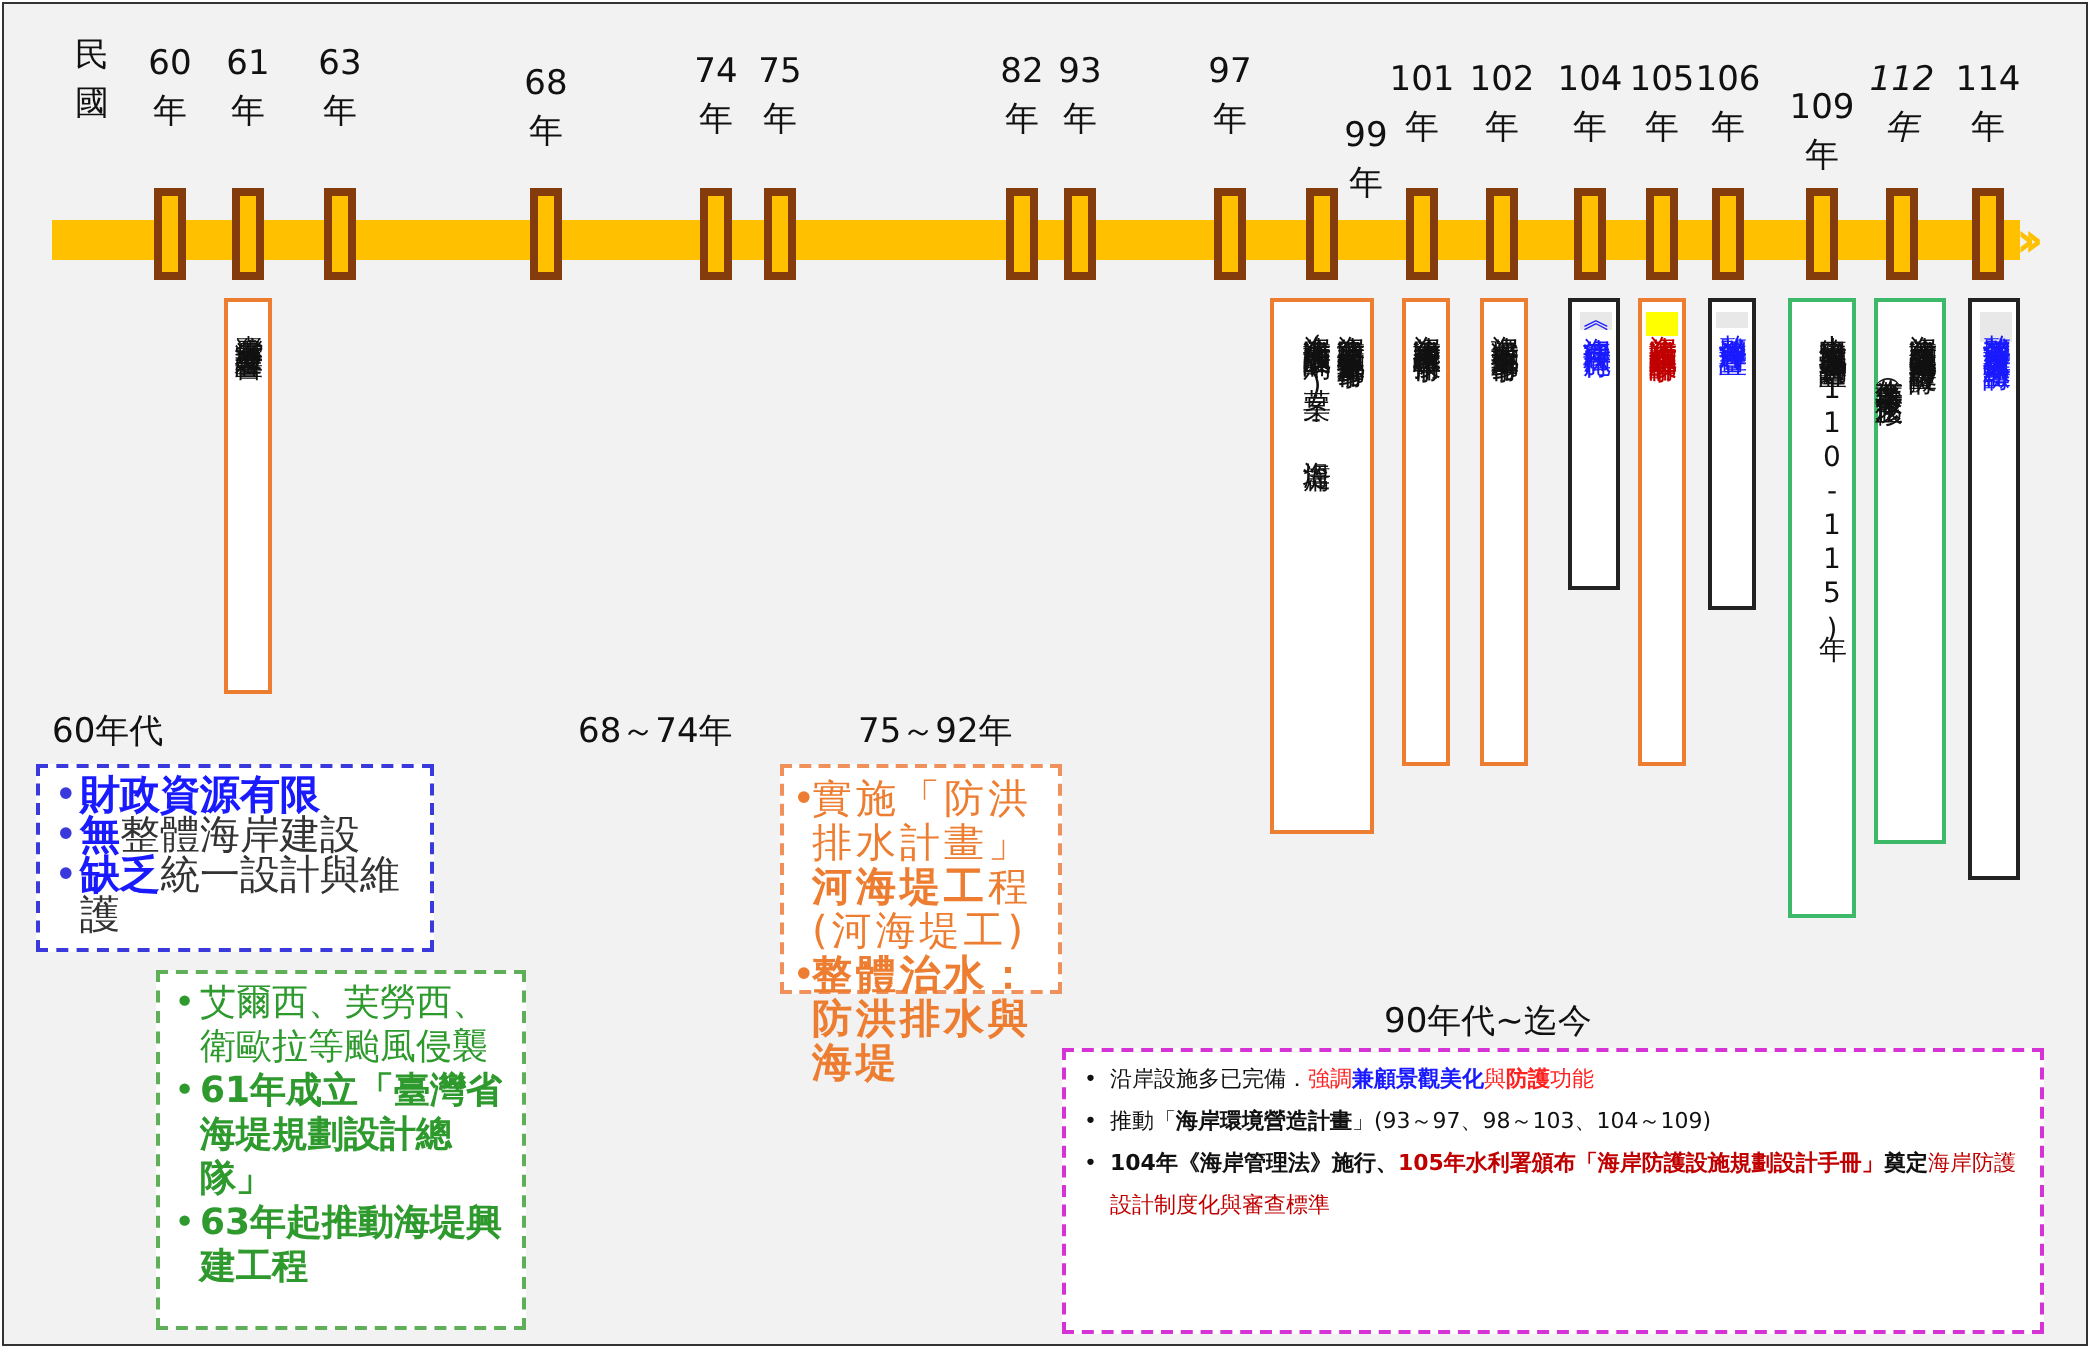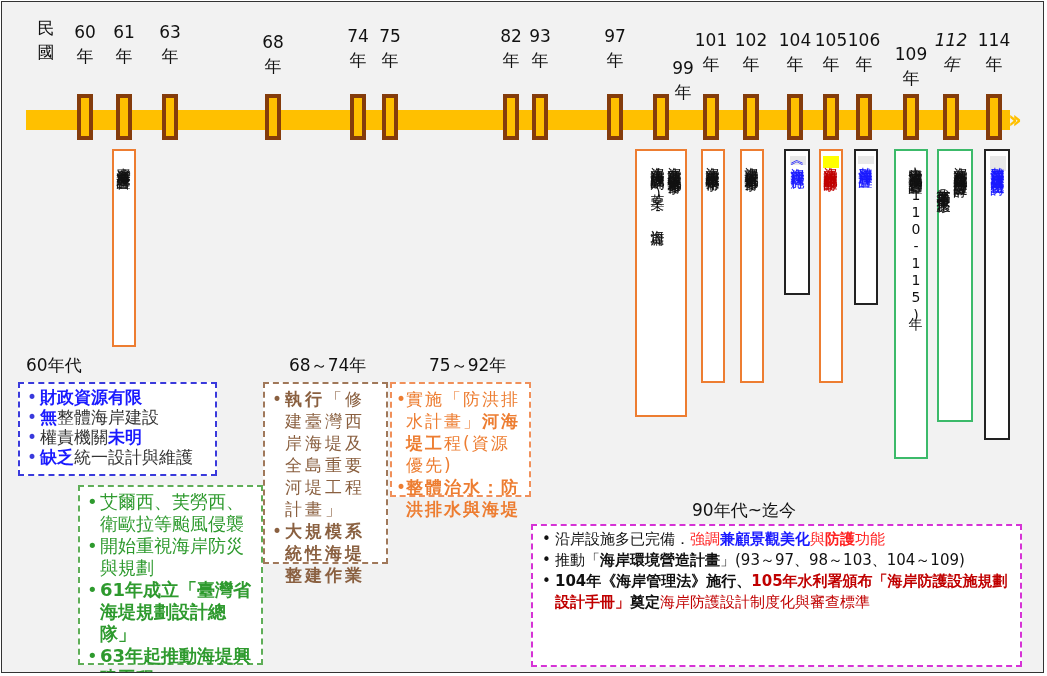--- a/index.html
+++ b/index.html
@@ -36,40 +36,40 @@
   .vbox.orange { border: 2px solid #ed7d31; }
   .vbox.black { border: 2px solid #222; }
   .vbox.green { border: 2px solid #3cba6a; }
   .vbox .hl-blue { color: #1a1aff; background: #e8e8e8; }
   .vbox .hl-yellow { color: #c00000; background: #ffff00; }
 
   
   .period { position: absolute; font-size: 17px; color: #111; white-space: nowrap; }
 
   
-  .tbox { position: absolute; box-sizing: border-box; background: #ffffff; font-size: 17px; line-height: 20px; }
+  .tbox { position: absolute; box-sizing: border-box; background: #ffffff; font-size: 20px; line-height: 20px; }
   .tbox ul { list-style: none; margin: 0; padding: 0; }
   .tbox li { position: relative; padding-left: 16px; }
   .tbox li::before { content: "•"; position: absolute; left: 3px; top: 0; }
 
   #box60 { left: 16px; top: 380px; width: 199px; height: 94px; border: 2px dashed #3a3adc; padding: 3px 4px; }
   #box60 li::before { color: #3a3adc; }
   #box60 li { color: #333; }
 
   #boxGreen { left: 76px; top: 483px; width: 185px; height: 180px; border: 2px dashed #5fae58; padding: 4px 4px; color: #2e9a2e; font-size: 18px; line-height: 22px; }
   #boxGreen li::before { color: #2e9a2e; }
 
   #box68 { left: 261px; top: 380px; width: 125px; height: 182px; border: 2px dashed #a0785a; padding: 4px 4px; color: #8a6040; letter-spacing: 3px; line-height: 22px; }
   #box68 li::before { color: #8a6040; }
 
   #box75 { left: 388px; top: 380px; width: 141px; height: 115px; border: 2px dashed #f0905a; padding: 4px 4px; color: #ed7d31; letter-spacing: 2px; line-height: 22px; }
   #box75 li { padding-left: 10px; }
   #box75 li::before { left: 0; color: #ed7d31; }
 
-  #box90 { left: 529px; top: 522px; width: 491px; height: 143px; border: 2px dashed #d633d6; padding: 3px 6px; color: #111; font-size: 15px; line-height: 21px; }
+  #box90 { left: 529px; top: 522px; width: 491px; height: 143px; border: 2px dashed #d633d6; padding: 3px 6px; color: #111; font-size: 11px; line-height: 21px; }
   #box90 li::before { color: #111; }
 
   .b { font-weight: bold; }
   .c-blue { color: #1a1aff; }
   .c-red { color: #ff2020; }
   .c-dred { color: #c00000; }
 </style>
 </head>
 <body>
 
@@ -200,41 +200,33 @@
 
   <div class="period" style="left:24px; top:352px;">60年代</div>
   <div class="period" style="left:287px; top:352px;">68～74年</div>
   <div class="period" style="left:427px; top:352px;">75～92年</div>
   <div class="period" style="left:690px; top:497px;">90年代~迄今</div>
 
   <div class="tbox" id="box60">
       <ul>
         <li><span class="c-blue b">財政資源有限</span></li>
         <li><span class="c-blue b">無</span><span>整體海岸建設</span></li>
-        <li><span>權責機關</span><span class="c-blue b">未明</span></li>
         <li><span class="c-blue b">缺乏</span><span>統一設計與維護</span></li>
       </ul>
     </div>
   <div class="tbox" id="boxGreen">
       <ul>
         <li><span>艾爾西、芙勞西、衛歐拉等颱風侵襲</span></li>
-        <li><span>開始重視海岸防災與規劃</span></li>
         <li><span class="b">61年成立「臺灣省海堤規劃設計總隊」</span></li>
         <li><span class="b">63年起推動海堤興建工程</span></li>
       </ul>
     </div>
-  <div class="tbox" id="box68">
-      <ul>
-        <li><span class="b">執行</span><span>「修建臺灣西岸海堤及全島重要河堤工程計畫」</span></li>
-        <li><span class="b">大規模系統性海堤整建作業</span></li>
-      </ul>
-    </div>
   <div class="tbox" id="box75">
       <ul>
-        <li><span>實施「防洪排水計畫」</span><span class="b">河海堤工</span><span>程(資源優先)</span></li>
+        <li><span>實施「防洪排水計畫」</span><span class="b">河海堤工</span><span>程(河海堤工)</span></li>
         <li><span class="b">整體治水：防洪排水與海堤</span></li>
       </ul>
     </div>
   <div class="tbox" id="box90">
       <ul>
         <li><span>沿岸設施多已完備．</span><span class="c-red">強調</span><span class="c-blue b">兼顧景觀美化</span><span class="c-red">與</span><span class="c-red b">防護</span><span class="c-red">功能</span></li>
         <li><span>推動「</span><span class="b">海岸環境營造計畫</span><span>」(93～97、98～103、104～109)</span></li>
         <li><span class="b">104年《海岸管理法》施行、</span><span class="c-dred b">105年水利署頒布「海岸防護設施規劃設計手冊」</span><span class="b">奠定</span><span class="c-dred">海岸防護設計制度化與審查標準</span></li>
       </ul>
     </div>

